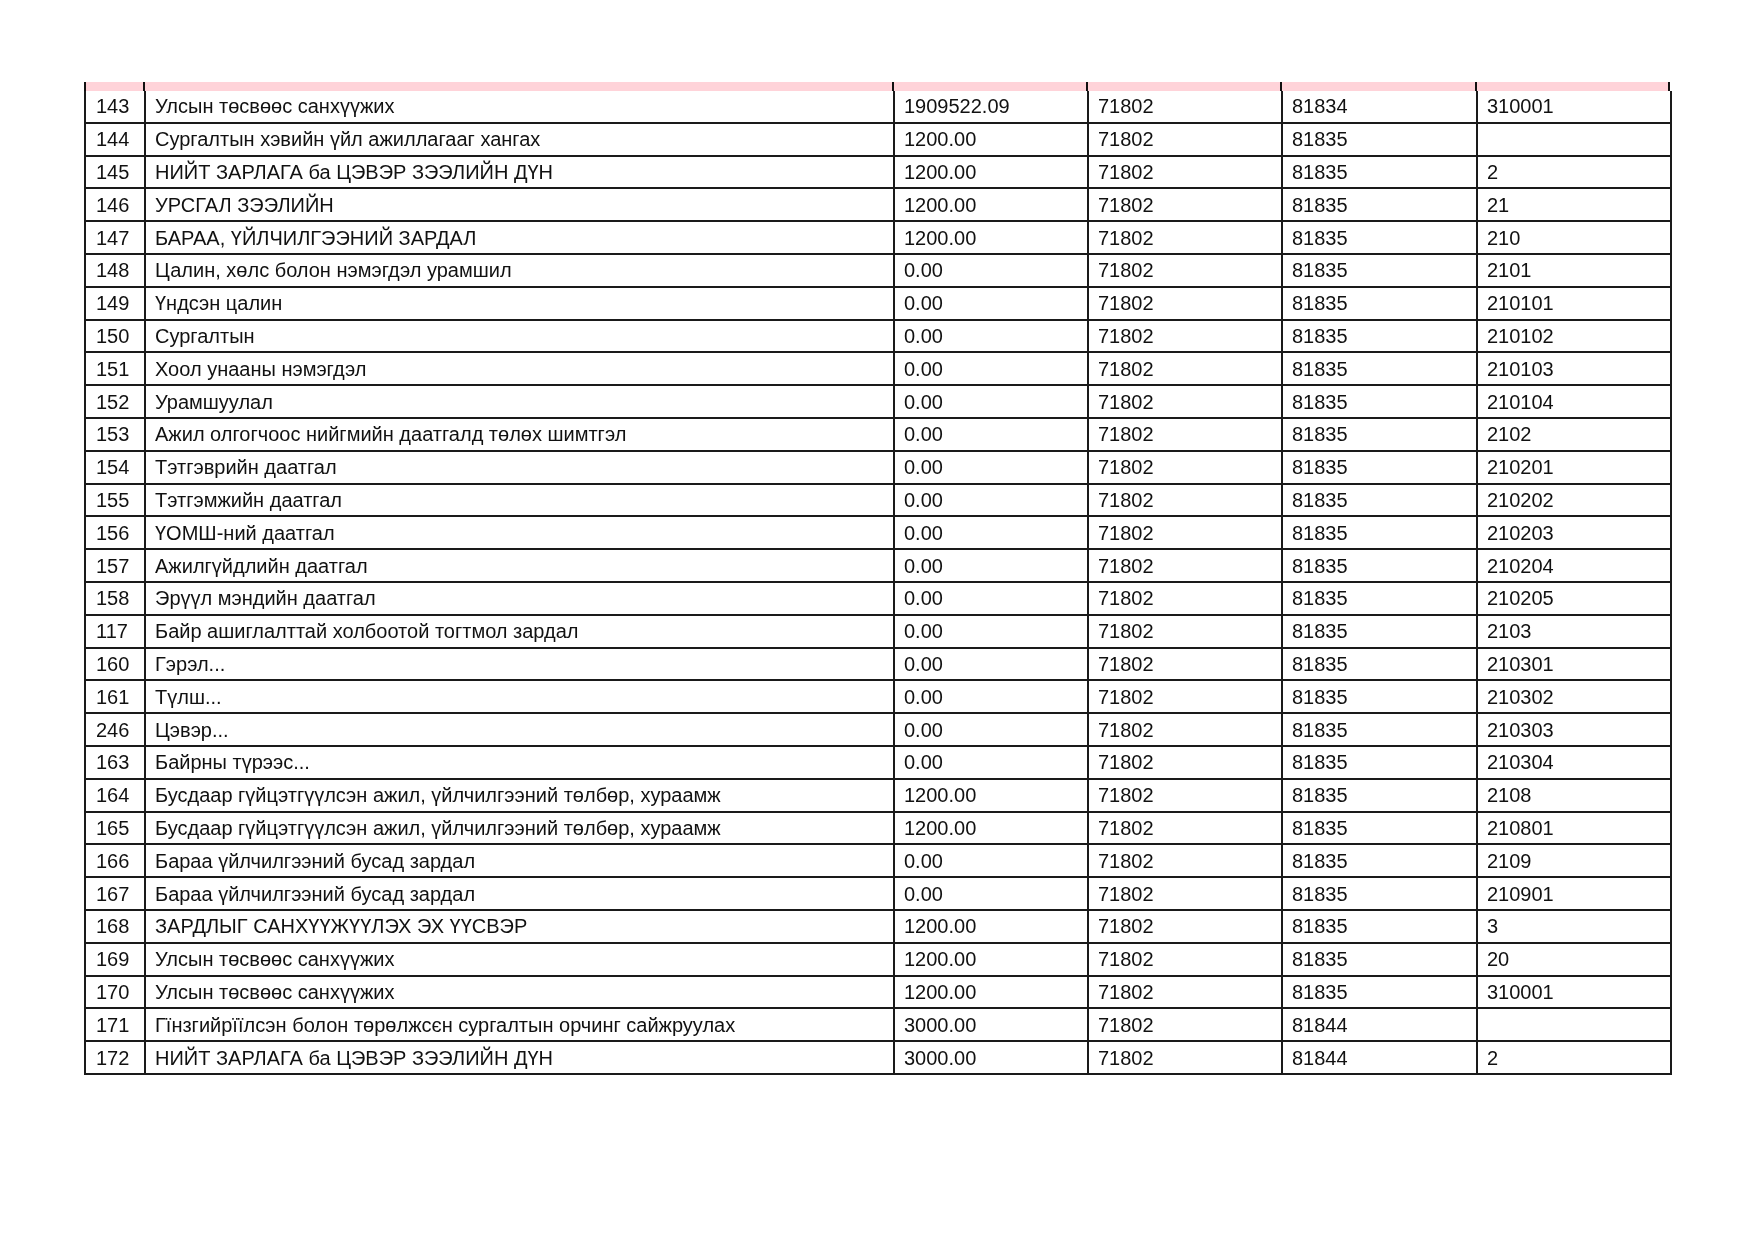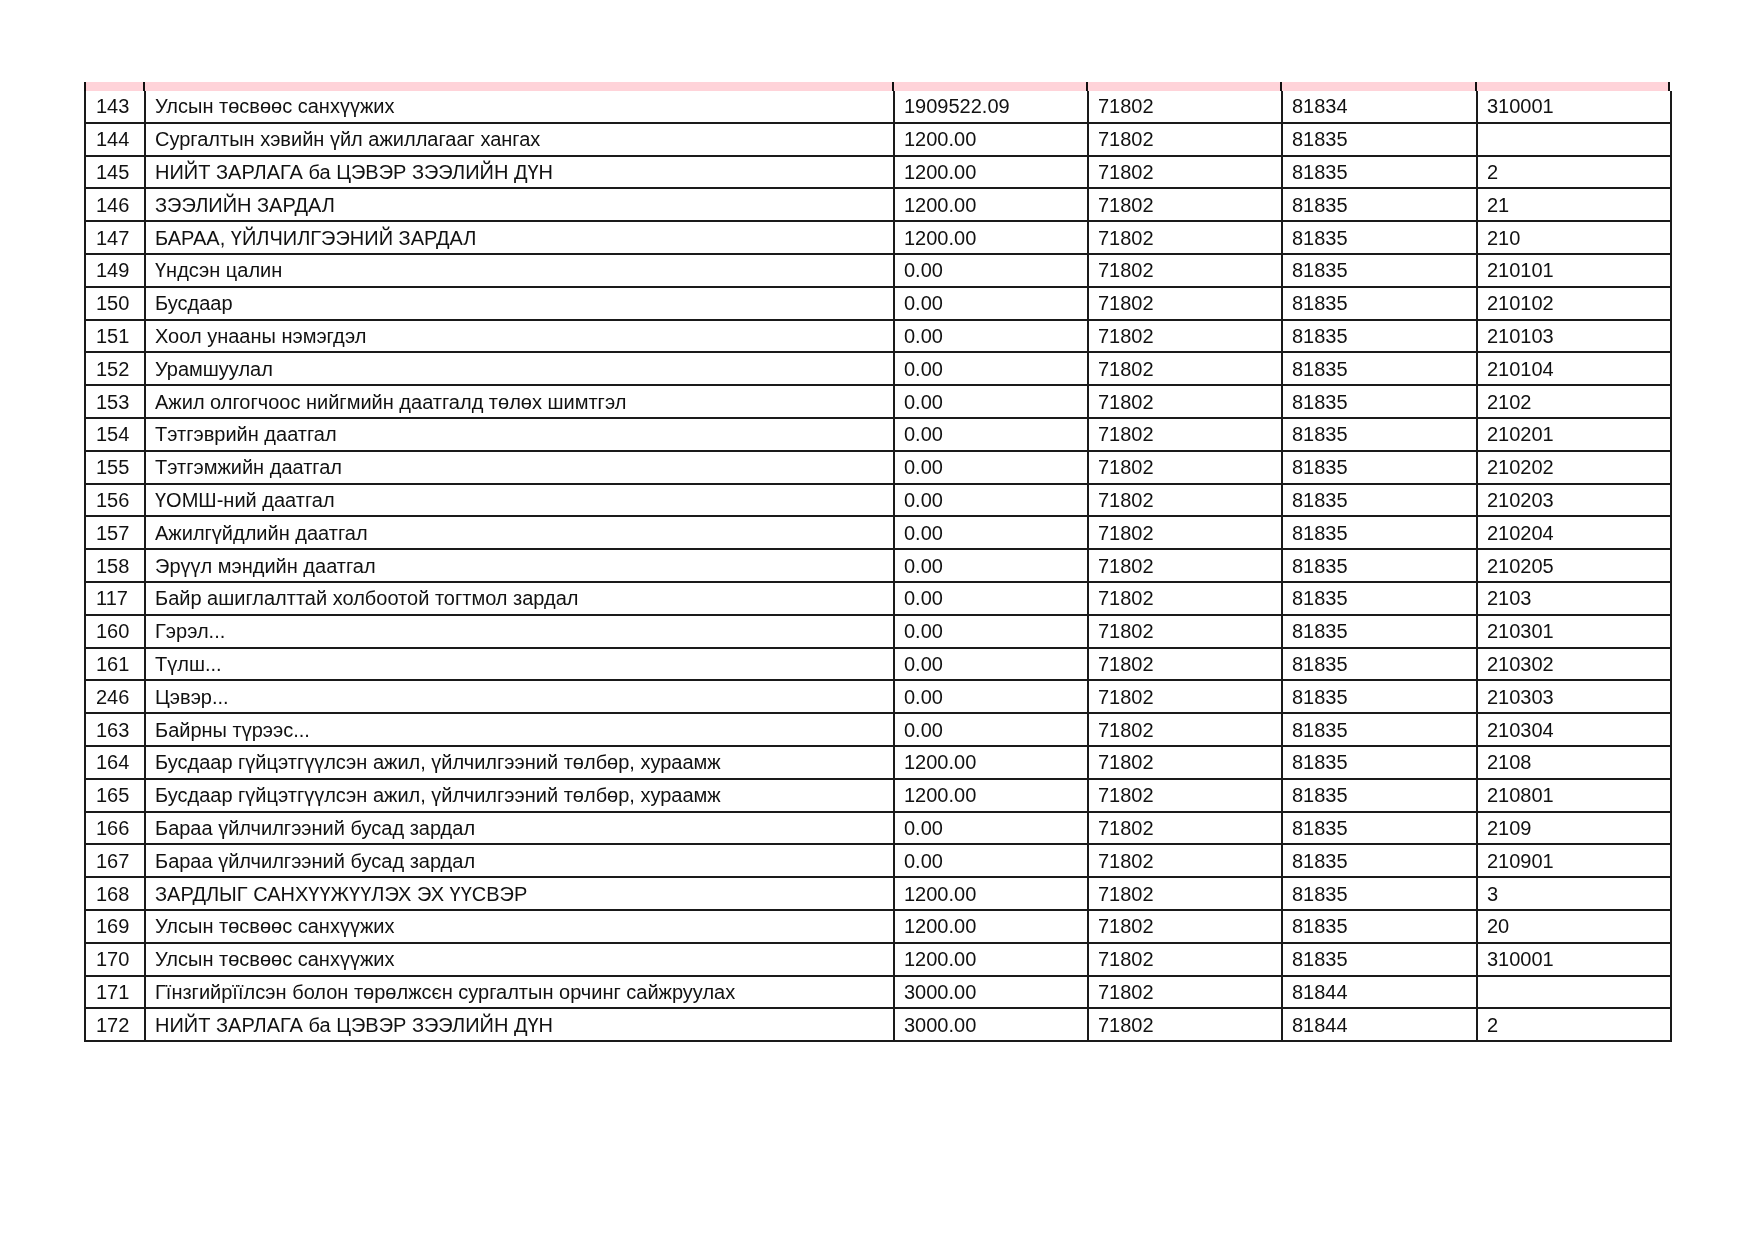--- a/index.html
+++ b/index.html
@@ -60,45 +60,53 @@
         <tr>
           <td class="c-no">145</td>
           <td class="c-name">НИЙТ ЗАРЛАГА ба ЦЭВЭР ЗЭЭЛИЙН ДҮН</td>
           <td class="c-amt">1200.00</td>
           <td class="c-a">71802</td>
           <td class="c-b">81835</td>
           <td class="c-code">2</td>
         </tr>
         <tr>
           <td class="c-no">146</td>
-          <td class="c-name">ЗЭЭЛИЙН ЗАРДАЛ</td>
+          <td class="c-name">УРСГАЛ ЗЭЭЛИЙН</td>
           <td class="c-amt">1200.00</td>
           <td class="c-a">71802</td>
           <td class="c-b">81835</td>
           <td class="c-code">21</td>
         </tr>
         <tr>
           <td class="c-no">147</td>
           <td class="c-name">БАРАА, ҮЙЛЧИЛГЭЭНИЙ ЗАРДАЛ</td>
           <td class="c-amt">1200.00</td>
           <td class="c-a">71802</td>
           <td class="c-b">81835</td>
           <td class="c-code">210</td>
         </tr>
         <tr>
+          <td class="c-no">148</td>
+          <td class="c-name">Цалин, хөлс болон нэмэгдэл урамшил</td>
+          <td class="c-amt">0.00</td>
+          <td class="c-a">71802</td>
+          <td class="c-b">81835</td>
+          <td class="c-code">2101</td>
+        </tr>
+        <tr>
           <td class="c-no">149</td>
           <td class="c-name">Үндсэн цалин</td>
           <td class="c-amt">0.00</td>
           <td class="c-a">71802</td>
           <td class="c-b">81835</td>
           <td class="c-code">210101</td>
         </tr>
         <tr>
           <td class="c-no">150</td>
-          <td class="c-name">Бусдаар</td>
+          <td class="c-name">Сургалтын</td>
           <td class="c-amt">0.00</td>
           <td class="c-a">71802</td>
           <td class="c-b">81835</td>
           <td class="c-code">210102</td>
         </tr>
         <tr>
           <td class="c-no">151</td>
           <td class="c-name">Хоол унааны нэмэгдэл</td>
           <td class="c-amt">0.00</td>
           <td class="c-a">71802</td>

